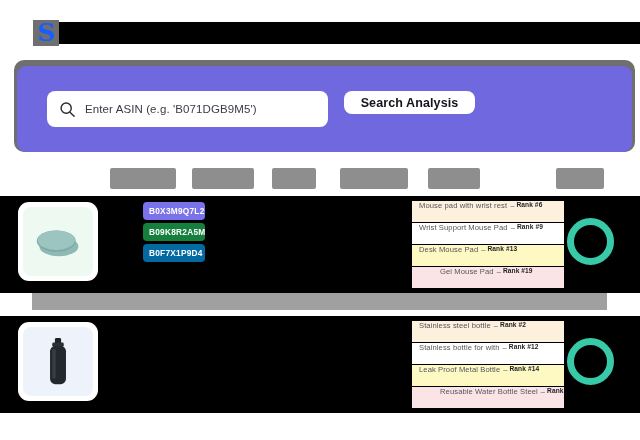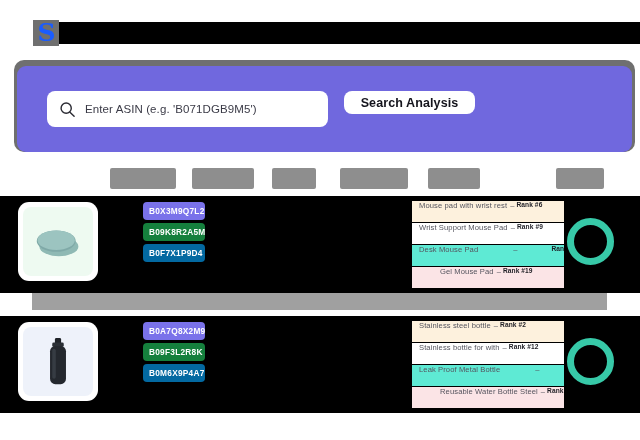--- a/index.html
+++ b/index.html
@@ -213,21 +213,21 @@
     height: 21px;
     display: flex;
     align-items: flex-start;
     padding-left: 7px;
     box-sizing: border-box;
     white-space: nowrap;
     overflow: hidden;
   }
   .kw-item.t0 { background: #fdf1dd; }
   .kw-item.t1 { background: #ffffff; }
-  .kw-item.t2 { background: #5eead4; gap: 32px; }
+  .kw-item.t2 { background: #fef9c3; }
   .kw-item.t3 { background: #fbe4e6; padding-left: 28px; }
   .kw-text {
     font-size: 7.6px;
     color: #54545e;
     letter-spacing: 0.1px;
   }
   .kw-dash {
     font-size: 7.6px;
     color: #54545e;
     margin: 0 2px 0 3px;
@@ -357,25 +357,20 @@
       <div class="thumb-inner ice">
         <svg viewBox="0 0 70 70" width="62" height="62" aria-hidden="true">
           <rect x="31.5" y="8" width="7" height="7" rx="1.6" fill="#1f2328"></rect>
           <rect x="28.5" y="13" width="13" height="5" rx="1.6" fill="#2a2f35"></rect>
           <rect x="26" y="17" width="18" height="43" rx="6" fill="#24282e"></rect>
           <rect x="28.5" y="20" width="4" height="34" rx="2" fill="#3a4047" opacity="0.85"></rect>
         </svg>
       </div>
     </div>
 
-    <div class="asin-cell">
-      <div class="asin-chip">B0A7Q8X2M9</div>
-      <div class="asin-chip">B09F3L2R8K</div>
-      <div class="asin-chip">B0M6X9P4A7</div>
-    </div>
 
     <div class="kw-cell">
       <div class="kw-item t0">
         <span class="kw-text">Stainless steel bottle</span>
         <span class="kw-dash">–</span>
         <span class="kw-rank">Rank #2</span>
       </div>
       <div class="kw-item t1">
         <span class="kw-text">Stainless bottle for with</span>
         <span class="kw-dash">–</span>

